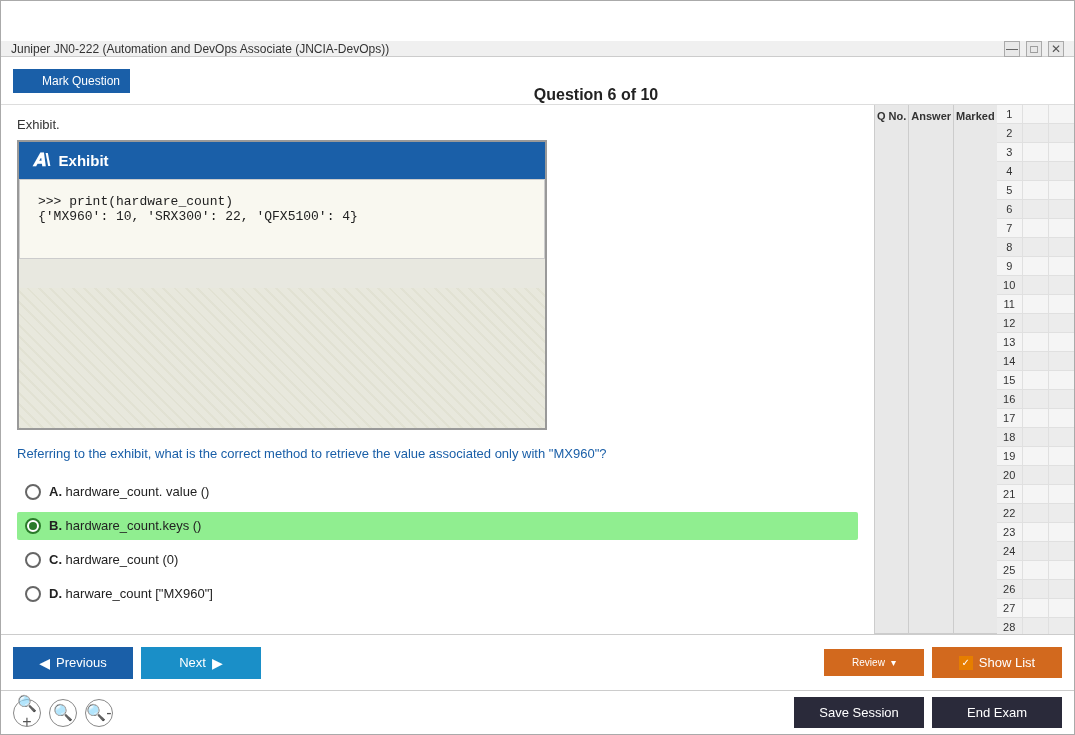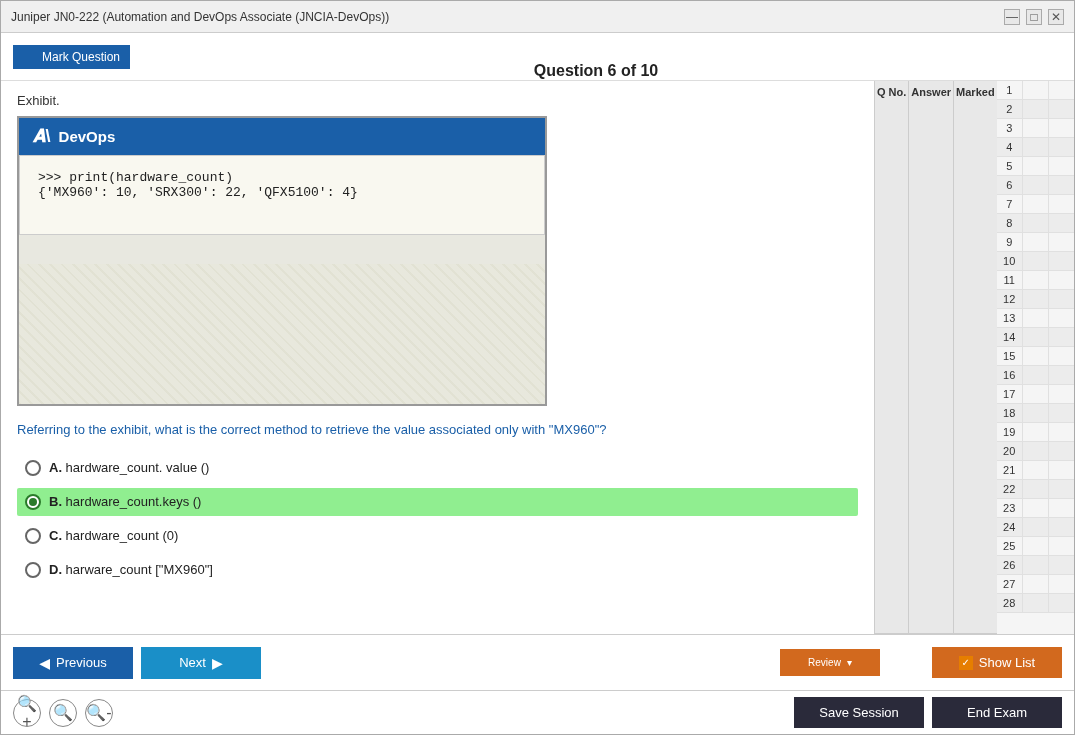--- a/index.html
+++ b/index.html
@@ -1,20 +1,20 @@
 <!DOCTYPE html>
 <html><head>
   <meta charset="utf-8">
   <style>
     * { box-sizing: border-box; margin: 0; padding: 0; }
     body { font-family: 'Segoe UI', Arial, sans-serif; font-size: 13px; background: #f0f0f0; width: 1075px; height: 735px; overflow: hidden; }
 
     .window { width: 1075px; height: 735px; border: 1px solid #aaa; background: #fff; display: flex; flex-direction: column; }
 
-    .title-bar { background: #f0f0f0; border-bottom: 1px solid #ccc; padding: 5px 10px; display: flex; align-items: center; justify-content: space-between; height: 32px; }
+    .title-bar { background: #f0f0f0; border-bottom: 1px solid #ccc; padding: 5px 10px; display: flex; align-items: center; justify-content: space-between; height: 16px; margin-top: 40px; }
     .title-bar-title { font-size: 12px; color: #333; }
     .title-bar-controls { display: flex; gap: 6px; }
     .title-bar-controls span { width: 16px; height: 16px; display: flex; align-items: center; justify-content: center; font-size: 12px; cursor: pointer; color: #555; border: 1px solid #aaa; background: #e8e8e8; }
 
     .toolbar { background: #fff; border-bottom: 1px solid #ddd; padding: 8px 12px; display: flex; align-items: center; height: 48px; }
     .mark-btn { background: #1a5fa8; color: #fff; border: none; padding: 5px 10px; font-size: 12px; cursor: pointer; display: flex; align-items: center; gap: 5px; }
     .question-title { flex: 1; text-align: center; font-size: 16px; font-weight: bold; color: #222; margin-top: 28px; }
 
     .main-content { display: flex; flex: 1; overflow: hidden; }
 
@@ -46,21 +46,21 @@
     .sidebar-row:nth-child(even) { background: #ececec; }
     .sidebar-cell { flex: 1; text-align: center; font-size: 11px; color: #333; padding: 3px 2px; border-right: 1px solid #e0e0e0; }
     .sidebar-cell:last-child { border-right: none; }
 
     .bottom-bar { border-top: 1px solid #ccc; padding: 8px 12px; display: flex; align-items: center; gap: 8px; background: #fff; height: 56px; }
     .btn-nav-prev { background: #1a5fa8; color: #fff; border: none; padding: 8px 16px; font-size: 13px; cursor: pointer; display: flex; align-items: center; gap: 6px; min-width: 120px; justify-content: center; }
     .btn-nav-next { background: #1a8fc8; color: #fff; border: none; padding: 8px 16px; font-size: 13px; cursor: pointer; display: flex; align-items: center; gap: 6px; min-width: 120px; justify-content: center; }
     .spacer { flex: 1; }
     .btn-show-answer { background: #d2691e; color: #fff; border: none; padding: 8px 16px; font-size: 13px; cursor: pointer; display: flex; align-items: center; gap: 6px; min-width: 130px; justify-content: center; }
     .btn-review { background: #d2691e; color: #fff; border: none; padding: 8px 16px; font-size: 10px; cursor: pointer; min-width: 100px; display: flex; align-items: center; gap: 6px; justify-content: center; }
-    .btn-show-list { background: #d2691e; color: #fff; border: none; padding: 8px 16px; font-size: 13px; cursor: pointer; display: flex; align-items: center; gap: 6px; min-width: 130px; justify-content: center; margin-left: 44px; }
+    .btn-show-list { background: #d2691e; color: #fff; border: none; padding: 8px 16px; font-size: 13px; cursor: pointer; display: flex; align-items: center; gap: 6px; min-width: 130px; justify-content: center; }
 
     .footer-bar { border-top: 1px solid #ccc; padding: 6px 12px; display: flex; align-items: center; justify-content: space-between; background: #fff; height: 44px; }
     .zoom-controls { display: flex; gap: 8px; align-items: center; }
     .zoom-btn { background: none; border: none; font-size: 16px; cursor: pointer; color: #555; width: 28px; height: 28px; display: flex; align-items: center; justify-content: center; border-radius: 50%; border: 1.5px solid #888; }
     .footer-right { display: flex; gap: 8px; border-radius: 12px; }
     .btn-save { background: #2a2a3a; color: #fff; border: none; padding: 8px 18px; font-size: 13px; cursor: pointer; min-width: 130px; }
     .btn-end { background: #2a2a3a; color: #fff; border: none; padding: 8px 18px; font-size: 13px; cursor: pointer; min-width: 130px; display: flex; align-items: center; gap: 6px; justify-content: center; }
     .checkbox-icon { width: 14px; height: 14px; background: #e67e00; display: inline-flex; align-items: center; justify-content: center; }
     .checkbox-icon::after { content: '✓'; color: #fff; font-size: 10px; }
     .square-icon { width: 14px; height: 14px; background: #1a5fa8; display: inline-block; }
@@ -90,21 +90,21 @@
   </div>
 
   <div class="main-content">
 
     <div class="question-area">
       <div class="exhibit-label">Exhibit.</div>
 
       <div class="exhibit-box">
         <div class="exhibit-header">
           <span class="exhibit-logo">𝑨\</span>
-          <span>DevOps</span>
+          <span>Exhibit</span>
         </div>
         <div class="exhibit-code">
           <div>&gt;&gt;&gt; print(hardware_count)</div>
           <div>{'MX960': 10, 'SRX300': 22, 'QFX5100': 4}</div>
         </div>
         <div class="exhibit-bg"></div>
       </div>
 
       <div class="question-text">Referring to the exhibit, what is the correct method to retrieve the value associated only with "MX960"?</div>
 

